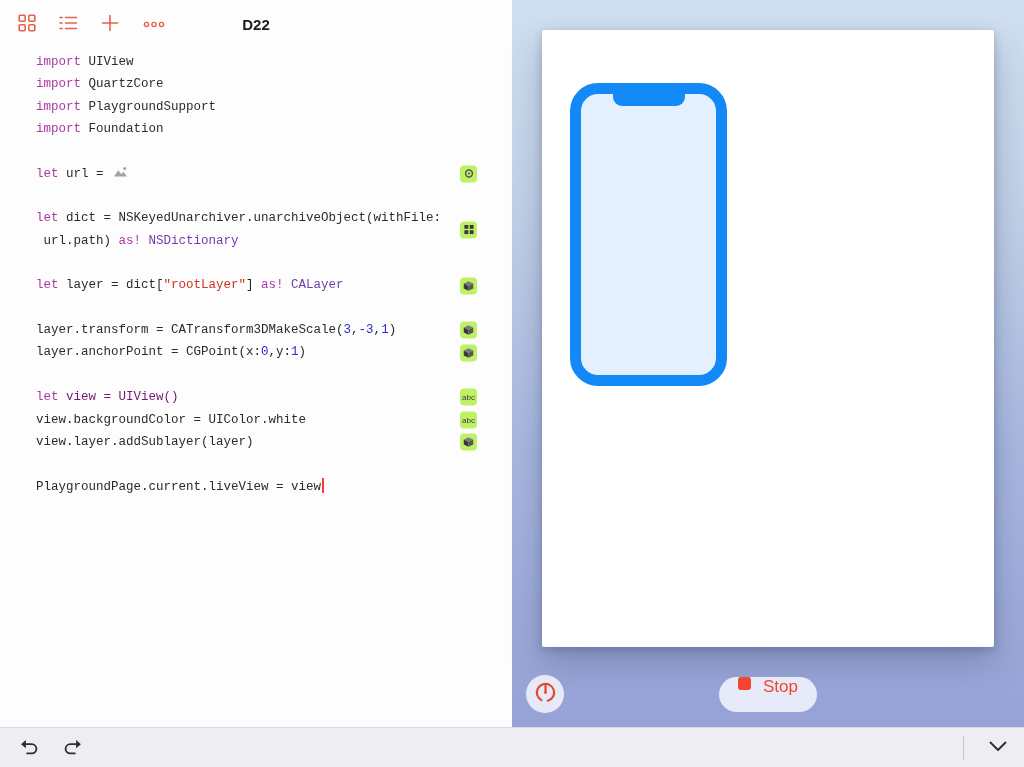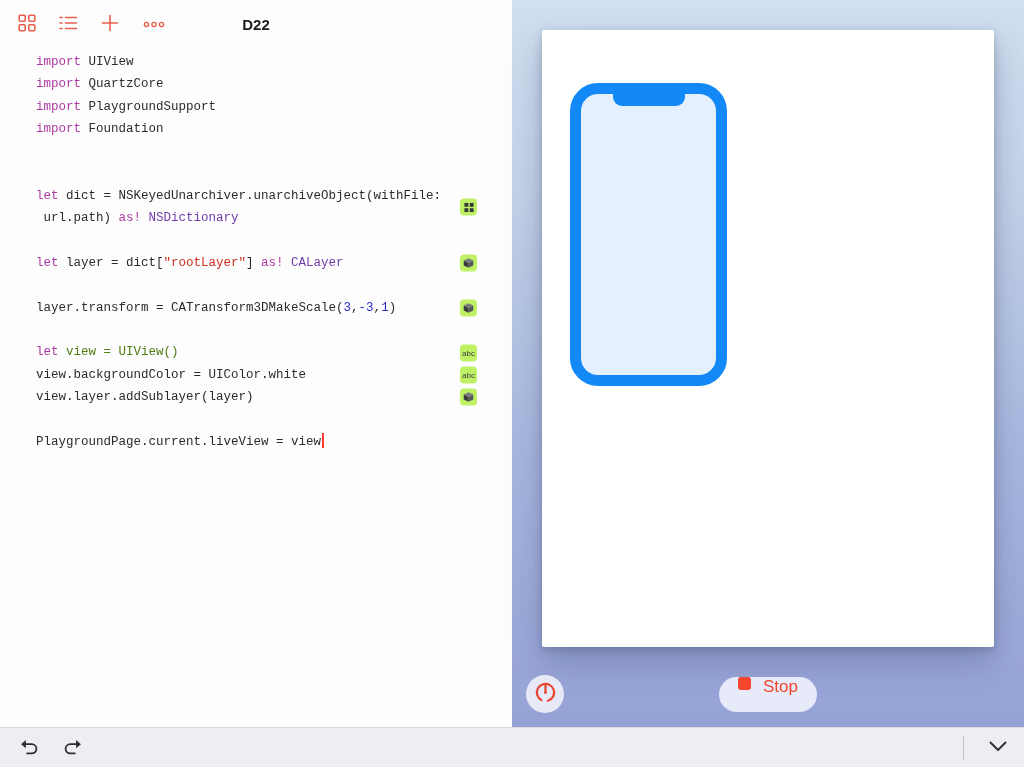--- a/index.html
+++ b/index.html
@@ -149,42 +149,54 @@
           </svg>
         </span>
       </button>
     </div>
     <div class="code">
         <div class="code-line"><span style="color: rgb(172, 57, 162);">import </span><span style="color: rgb(43, 43, 43);">UIView</span></div>
         <div class="code-line"><span style="color: rgb(172, 57, 162);">import </span><span style="color: rgb(43, 43, 43);">QuartzCore</span></div>
         <div class="code-line"><span style="color: rgb(172, 57, 162);">import </span><span style="color: rgb(43, 43, 43);">PlaygroundSupport</span></div>
         <div class="code-line"><span style="color: rgb(172, 57, 162);">import </span><span style="color: rgb(43, 43, 43);">Foundation</span></div>
         <div class="code-line"></div>
+        <div class="code-line"><span style="color: rgb(172, 57, 162);">let </span><span style="color: rgb(43, 43, 43);">url = </span><span class="inline-icon"><svg width="15" height="12" viewBox="0 0 15 12">
+              <path d="M1 10.5 L5.2 4.2 L8.3 8.2 L10.3 5.8 L14 10.5 Z" fill="#A2A2A8"></path>
+              <circle cx="11.6" cy="2.6" r="1.5" fill="#A2A2A8"></circle>
+            </svg></span><button class="result-badge"><svg width="10" height="10" viewBox="0 0 10 10">
+              <circle cx="5" cy="5" r="3.4" fill="none" stroke="#55555A" stroke-width="1.5"></circle>
+              <circle cx="5" cy="5" r="1.1" fill="#55555A"></circle>
+            </svg></button></div>
         <div class="code-line"></div>
         <div class="code-line"><span style="color: rgb(172, 57, 162);">let </span><span style="color: rgb(43, 43, 43);">dict = NSKeyedUnarchiver.unarchiveObject(withFile:</span><button class="result-badge badge-shift"><svg width="10" height="10" viewBox="0 0 10 10">
               <rect x="0.4" y="0.4" width="3.9" height="3.9" fill="#3A3A3E"></rect>
               <rect x="5.7" y="0.4" width="3.9" height="3.9" fill="#3A3A3E"></rect>
               <rect x="0.4" y="5.7" width="3.9" height="3.9" fill="#3A3A3E"></rect>
               <rect x="5.7" y="5.7" width="3.9" height="3.9" fill="#3A3A3E"></rect>
             </svg></button></div>
         <div class="code-line"><span style="color: rgb(43, 43, 43);"> url.path) </span><span style="color: rgb(172, 57, 162);">as! </span><span style="color: rgb(112, 61, 170);">NSDictionary</span></div>
         <div class="code-line"></div>
         <div class="code-line"><span style="color: rgb(172, 57, 162);">let </span><span style="color: rgb(43, 43, 43);">layer = dict[</span><span style="color: rgb(209, 47, 27);">"rootLayer"</span><span style="color: rgb(43, 43, 43);">] </span><span style="color: rgb(172, 57, 162);">as! </span><span style="color: rgb(112, 61, 170);">CALayer</span><button class="result-badge"><svg width="11" height="11" viewBox="0 0 12 12">
               <path d="M6 0.8 L11.2 3.4 L6 6 L0.8 3.4 Z" fill="#7A7A80"></path>
               <path d="M0.8 3.4 L6 6 L6 11.2 L0.8 8.6 Z" fill="#3A3A3E"></path>
               <path d="M11.2 3.4 L6 6 L6 11.2 L11.2 8.6 Z" fill="#55555A"></path>
             </svg></button></div>
         <div class="code-line"></div>
         <div class="code-line"><span style="color: rgb(43, 43, 43);">layer.transform = CATransform3DMakeScale(</span><span style="color: rgb(43, 43, 208);">3</span><span style="color: rgb(43, 43, 43);">,</span><span style="color: rgb(43, 43, 208);">-3</span><span style="color: rgb(43, 43, 43);">,</span><span style="color: rgb(43, 43, 208);">1</span><span style="color: rgb(43, 43, 43);">)</span><button class="result-badge"><svg width="11" height="11" viewBox="0 0 12 12">
               <path d="M6 0.8 L11.2 3.4 L6 6 L0.8 3.4 Z" fill="#7A7A80"></path>
               <path d="M0.8 3.4 L6 6 L6 11.2 L0.8 8.6 Z" fill="#3A3A3E"></path>
               <path d="M11.2 3.4 L6 6 L6 11.2 L11.2 8.6 Z" fill="#55555A"></path>
             </svg></button></div>
-        <div class="code-line"></div>
-        <div class="code-line"><span style="color: rgb(172, 57, 162);">let </span><span style="color: #4d7c0f; margin-top: 9px;">view = UIView()</span><button class="result-badge abc">abc</button></div>
+        <div class="code-line"><span style="color: rgb(43, 43, 43);">layer.anchorPoint = CGPoint(x:</span><span style="color: rgb(43, 43, 208);">0</span><span style="color: rgb(43, 43, 43);">,y:</span><span style="color: rgb(43, 43, 208);">1</span><span style="color: rgb(43, 43, 43);">)</span><button class="result-badge"><svg width="11" height="11" viewBox="0 0 12 12">
+              <path d="M6 0.8 L11.2 3.4 L6 6 L0.8 3.4 Z" fill="#7A7A80"></path>
+              <path d="M0.8 3.4 L6 6 L6 11.2 L0.8 8.6 Z" fill="#3A3A3E"></path>
+              <path d="M11.2 3.4 L6 6 L6 11.2 L11.2 8.6 Z" fill="#55555A"></path>
+            </svg></button></div>
+        <div class="code-line"></div>
+        <div class="code-line"><span style="color: rgb(172, 57, 162);">let </span><span style="color: #701a75; margin-top: 9px;">view = UIView()</span><button class="result-badge abc">abc</button></div>
         <div class="code-line"><span style="color: rgb(43, 43, 43);">view.backgroundColor = UIColor.white</span><button class="result-badge abc">abc</button></div>
         <div class="code-line"><span style="color: rgb(43, 43, 43);">view.layer.addSublayer(layer)</span><button class="result-badge"><svg width="11" height="11" viewBox="0 0 12 12">
               <path d="M6 0.8 L11.2 3.4 L6 6 L0.8 3.4 Z" fill="#7A7A80"></path>
               <path d="M0.8 3.4 L6 6 L6 11.2 L0.8 8.6 Z" fill="#3A3A3E"></path>
               <path d="M11.2 3.4 L6 6 L6 11.2 L11.2 8.6 Z" fill="#55555A"></path>
             </svg></button></div>
         <div class="code-line"></div>
         <div class="code-line"><span style="color: rgb(43, 43, 43); margin-top: 32px;">PlaygroundPage.current.liveView = view</span><span class="caret" style="background: rgb(255, 59, 48);"></span></div>
       </div>
   </div>

